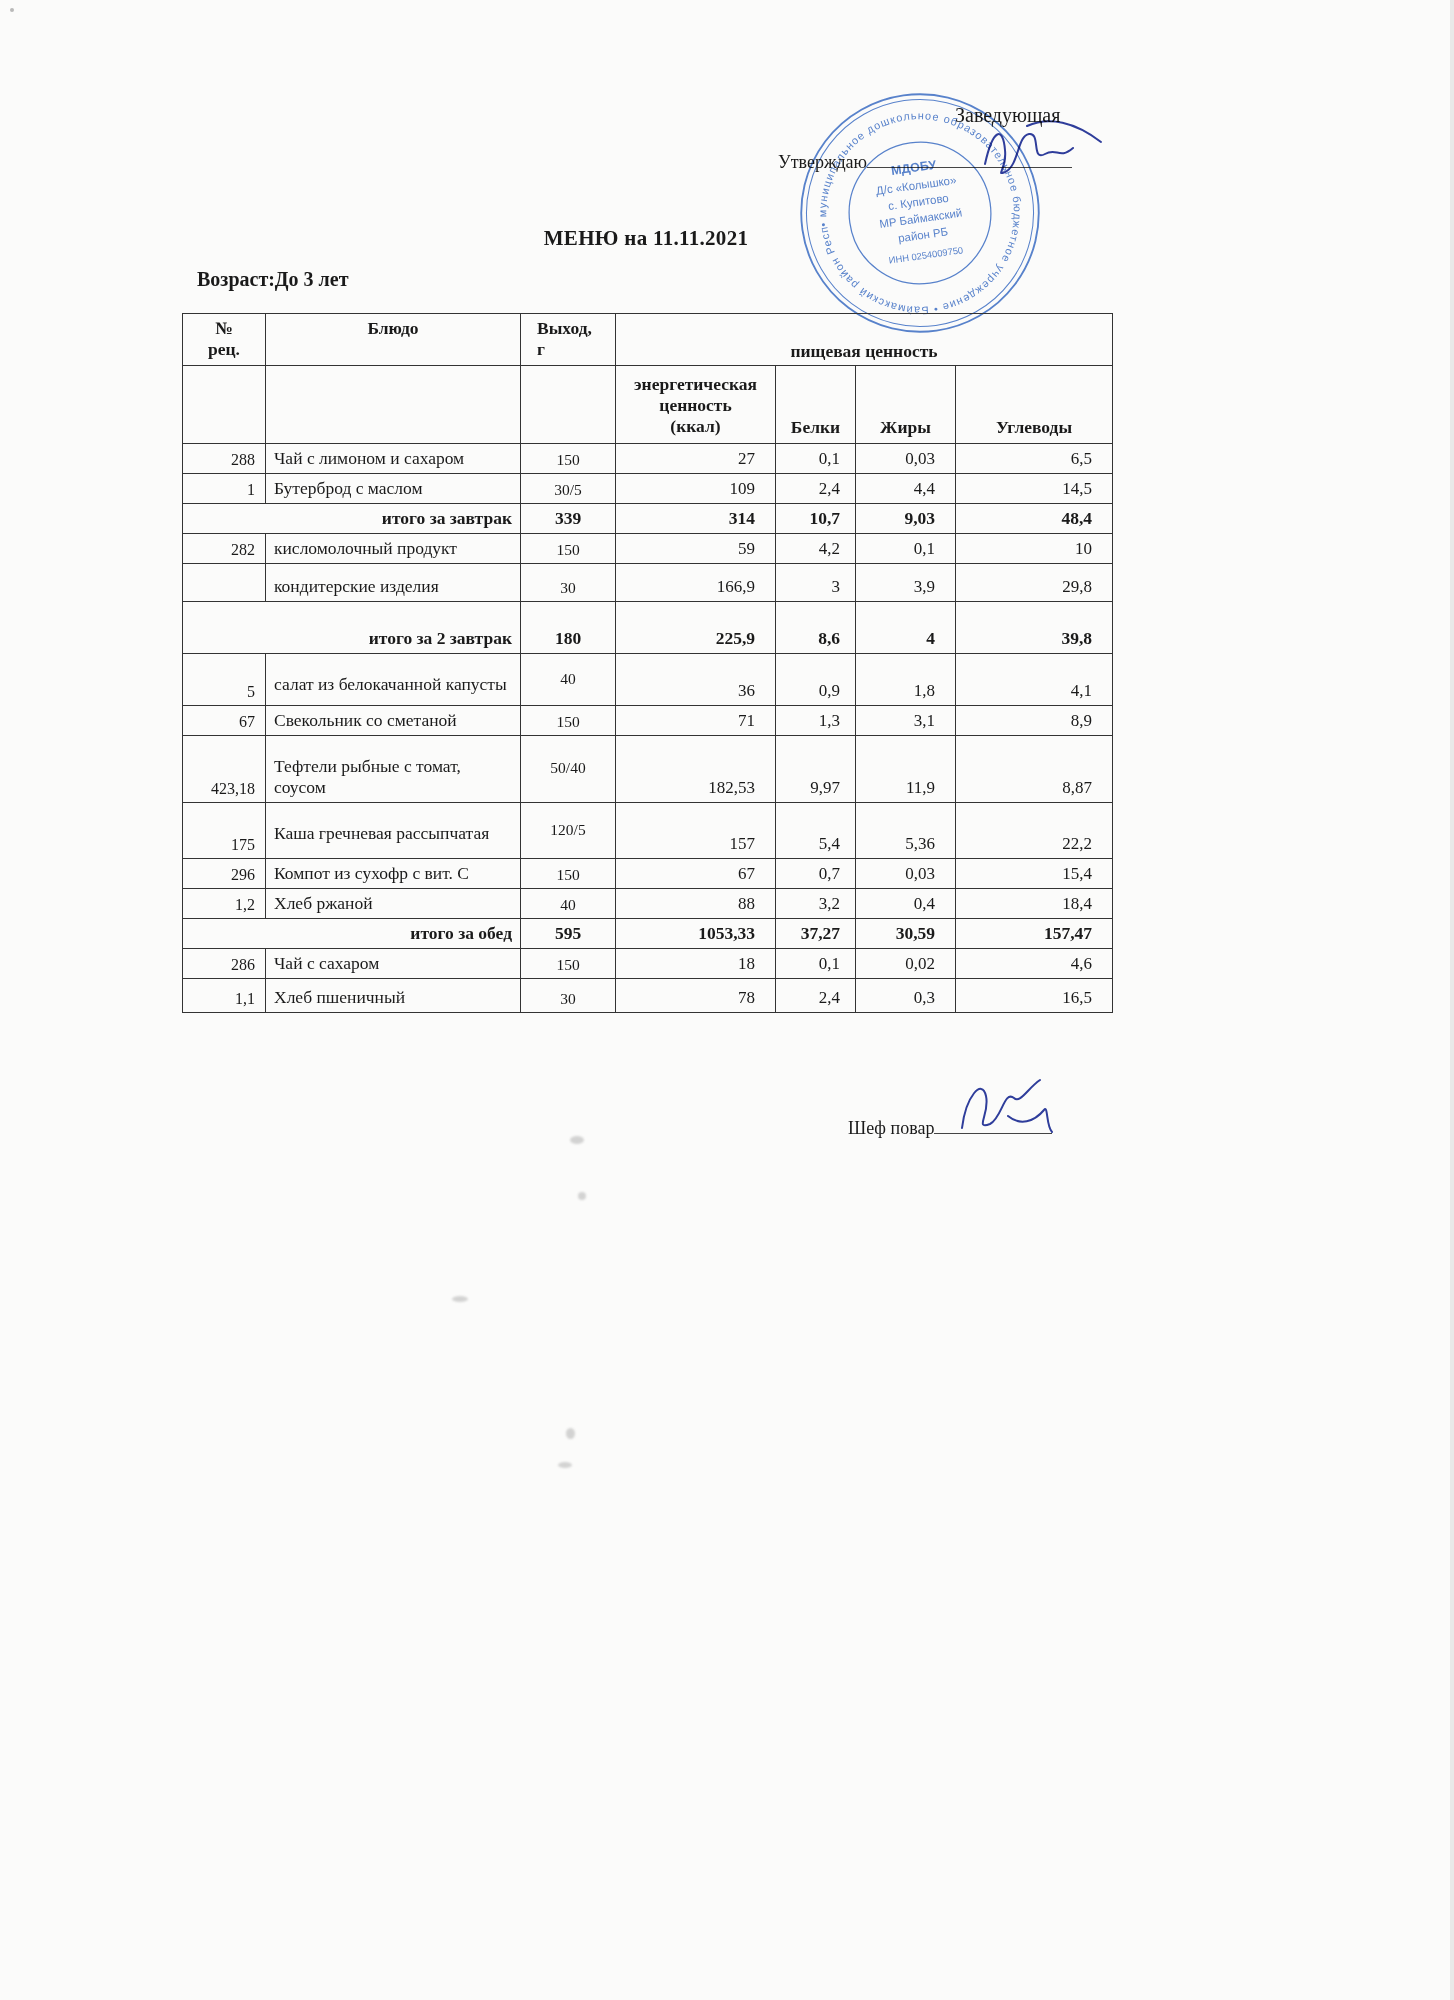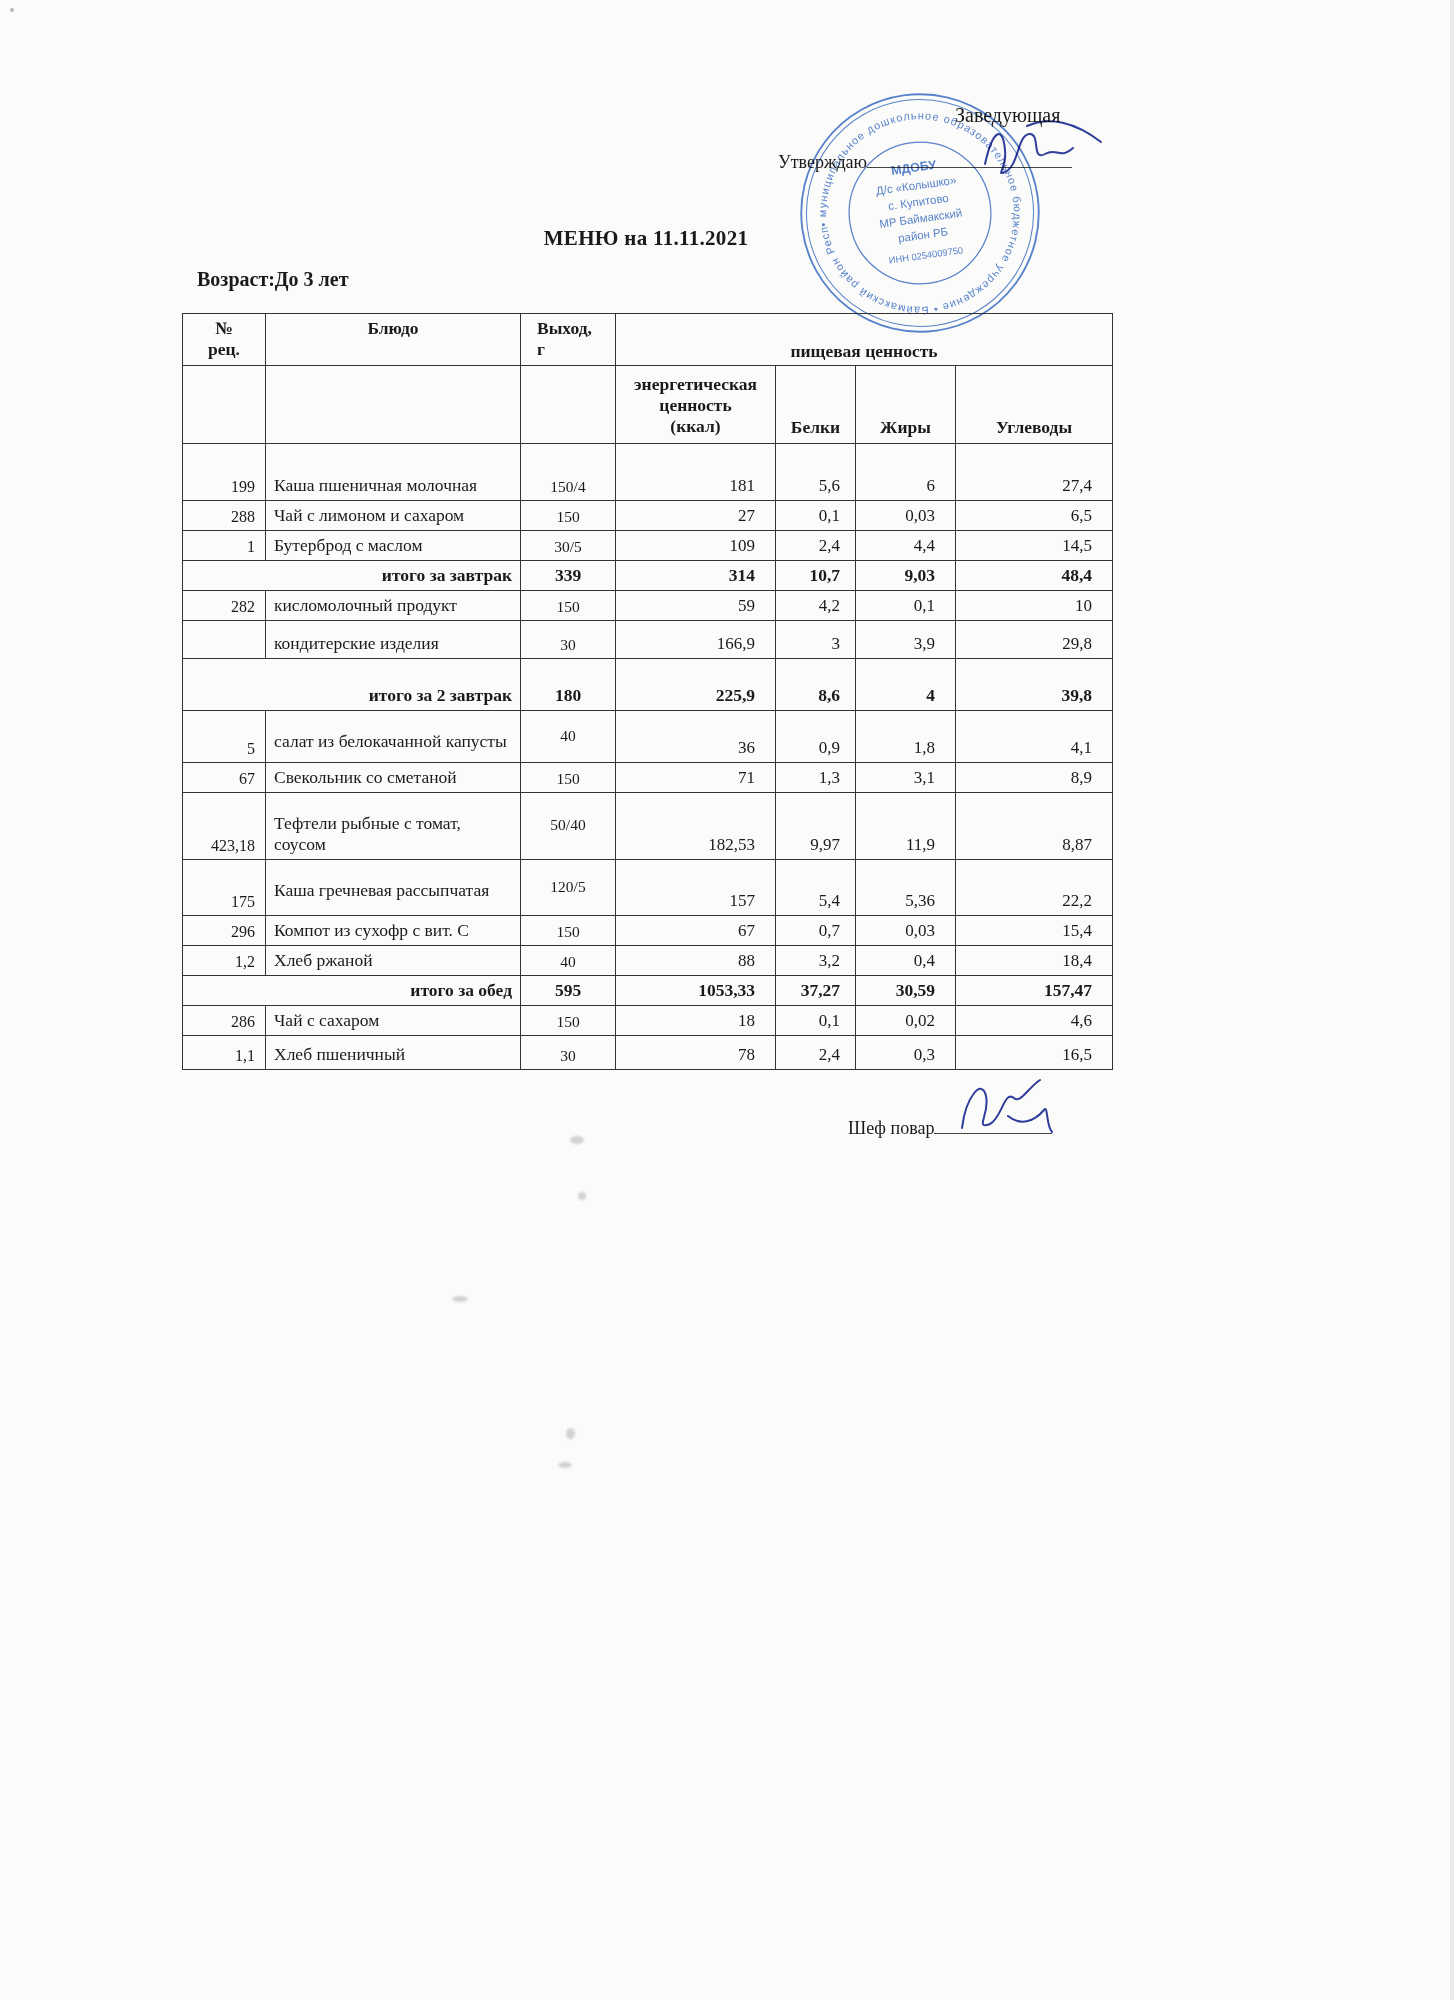--- a/index.html
+++ b/index.html
@@ -129,29 +129,20 @@
         <th></th>
         <th class="kcal-h">энергетическая
 ценность
 (ккал)</th>
         <th class="bot">Белки</th>
         <th class="bot">Жиры</th>
         <th class="bot">Углеводы</th>
       </tr>
     </thead>
     <tbody id="menu-rows">
-        <tr style="height: 57px;">
-          <td class="num">199</td>
-          <td class="dish">Каша пшеничная молочная</td>
-          <td class="out">150/4</td>
-          <td class="kcal">181</td>
-          <td class="protein">5,6</td>
-          <td class="fat">6</td>
-          <td class="carbs">27,4</td>
-        </tr>
         <tr style="height: 30px;">
           <td class="num">288</td>
           <td class="dish">Чай с лимоном и сахаром</td>
           <td class="out">150</td>
           <td class="kcal">27</td>
           <td class="protein">0,1</td>
           <td class="fat">0,03</td>
           <td class="carbs">6,5</td>
         </tr>
         <tr style="height: 30px;">

